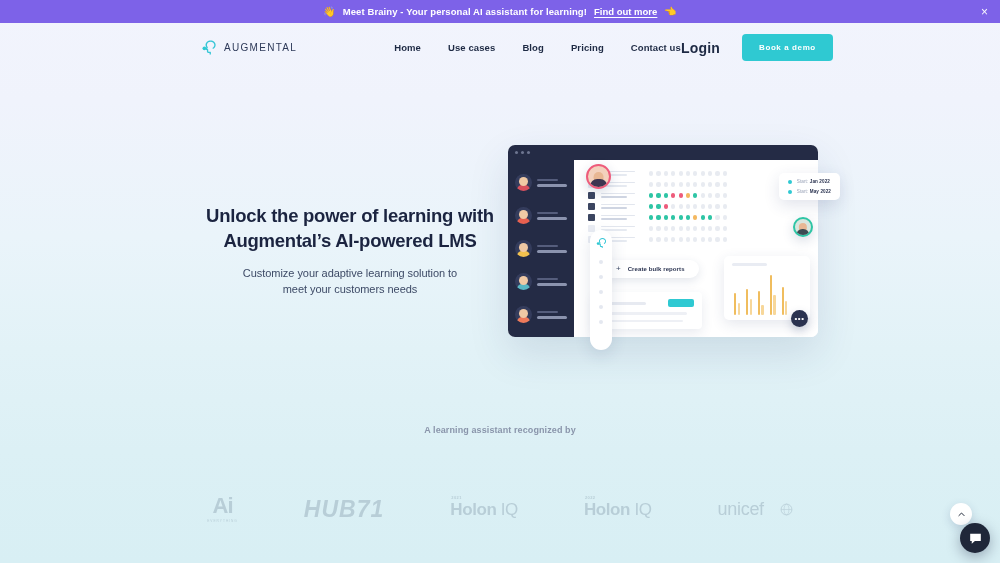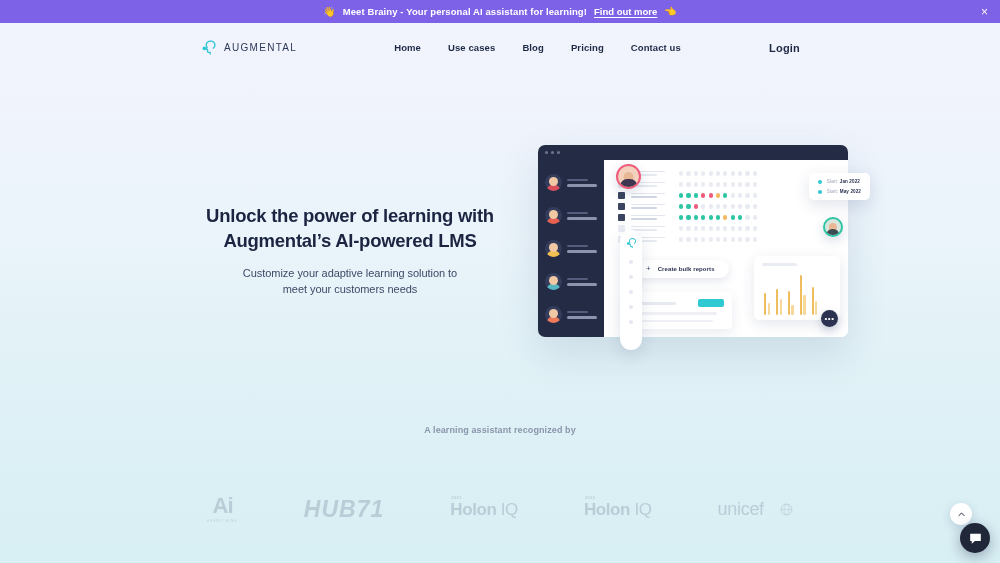--- a/index.html
+++ b/index.html
@@ -56,34 +56,34 @@
     margin-left: 97px;
   }
   .nav-link {
     font-size: 9.5px; font-weight: 700; color: #1e2a44;
     cursor: pointer; letter-spacing: .1px; white-space: nowrap;
   }
   .nav-right {
     margin-left: auto; display: flex; align-items: center; gap: 22px;
   }
   .login-link {
-    font-size: 11px; font-weight: 700; color: #1e2a44;
+    font-size: 14px; font-weight: 700; color: #1e2a44;
     cursor: pointer; letter-spacing: .2px;
   }
   .demo-btn {
     background: #2fc9d2; color: #ffffff;
     font-size: 8px; font-weight: 700; letter-spacing: .6px;
     border: none; border-radius: 4px;
     padding: 9px 17px; cursor: pointer; white-space: nowrap;
   }
 
   
   .hero {
     display: flex; align-items: center;
-    padding: 0 200px; margin-top: 73px; gap: 30px;
+    padding: 0 200px; margin-top: 73px; 
   }
   .hero-copy { width: 300px; text-align: center; flex-shrink: 0; }
   .hero-title {
     font-size: 18.5px; font-weight: 700; color: #1b2440;
     line-height: 1.33; letter-spacing: -.25px;
   }
   .hero-sub {
     margin-top: 13px; font-size: 11px; color: #3d4a66;
     line-height: 1.45; letter-spacing: -.05px;
   }
@@ -283,20 +283,21 @@
   <div class="nav-links">
     <span class="nav-link">Home</span>
     <span class="nav-link">Use cases</span>
     <span class="nav-link">Blog</span>
     <span class="nav-link">Pricing</span>
     <span class="nav-link">Contact us</span>
   </div>
 
   <div class="nav-right">
     <span class="login-link">Login</span>
+    <button class="demo-btn">Book a demo</button>
   </div>
 </div>
 
 <div class="hero">
   <div class="hero-copy">
     <h1 class="hero-title">
       <span>Unlock the power of learning with</span><br>
       <span>Augmental’s AI-powered LMS</span>
     </h1>
     <p class="hero-sub">

